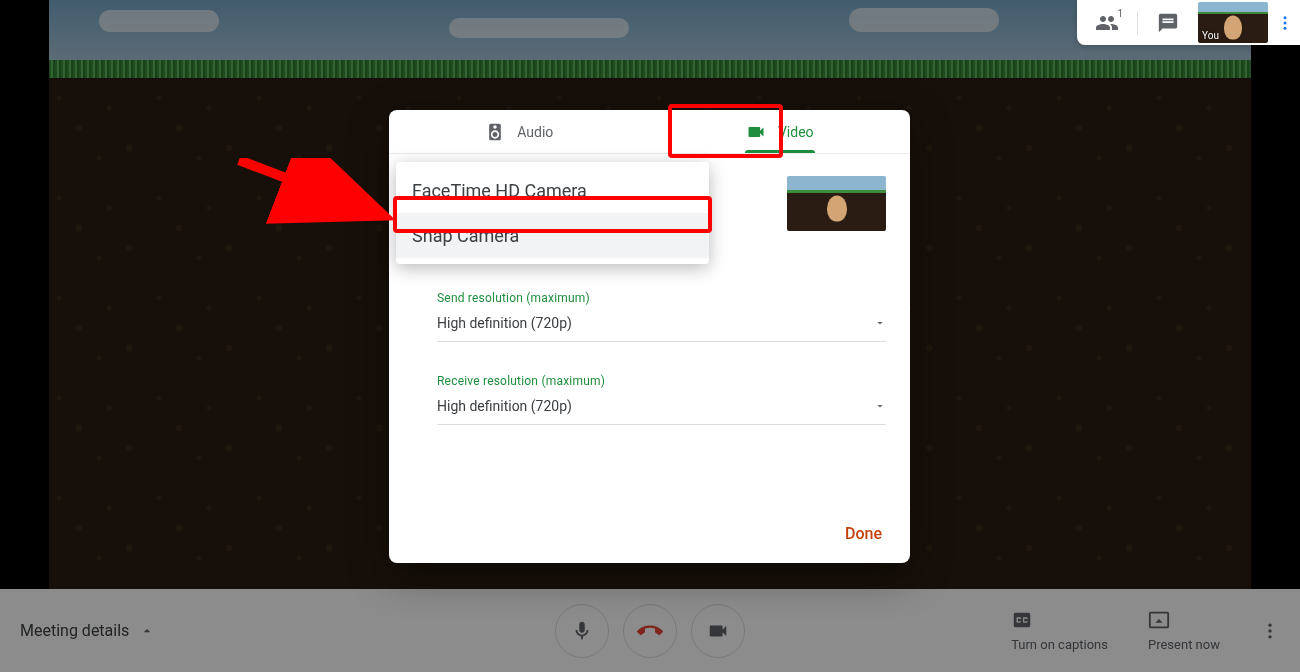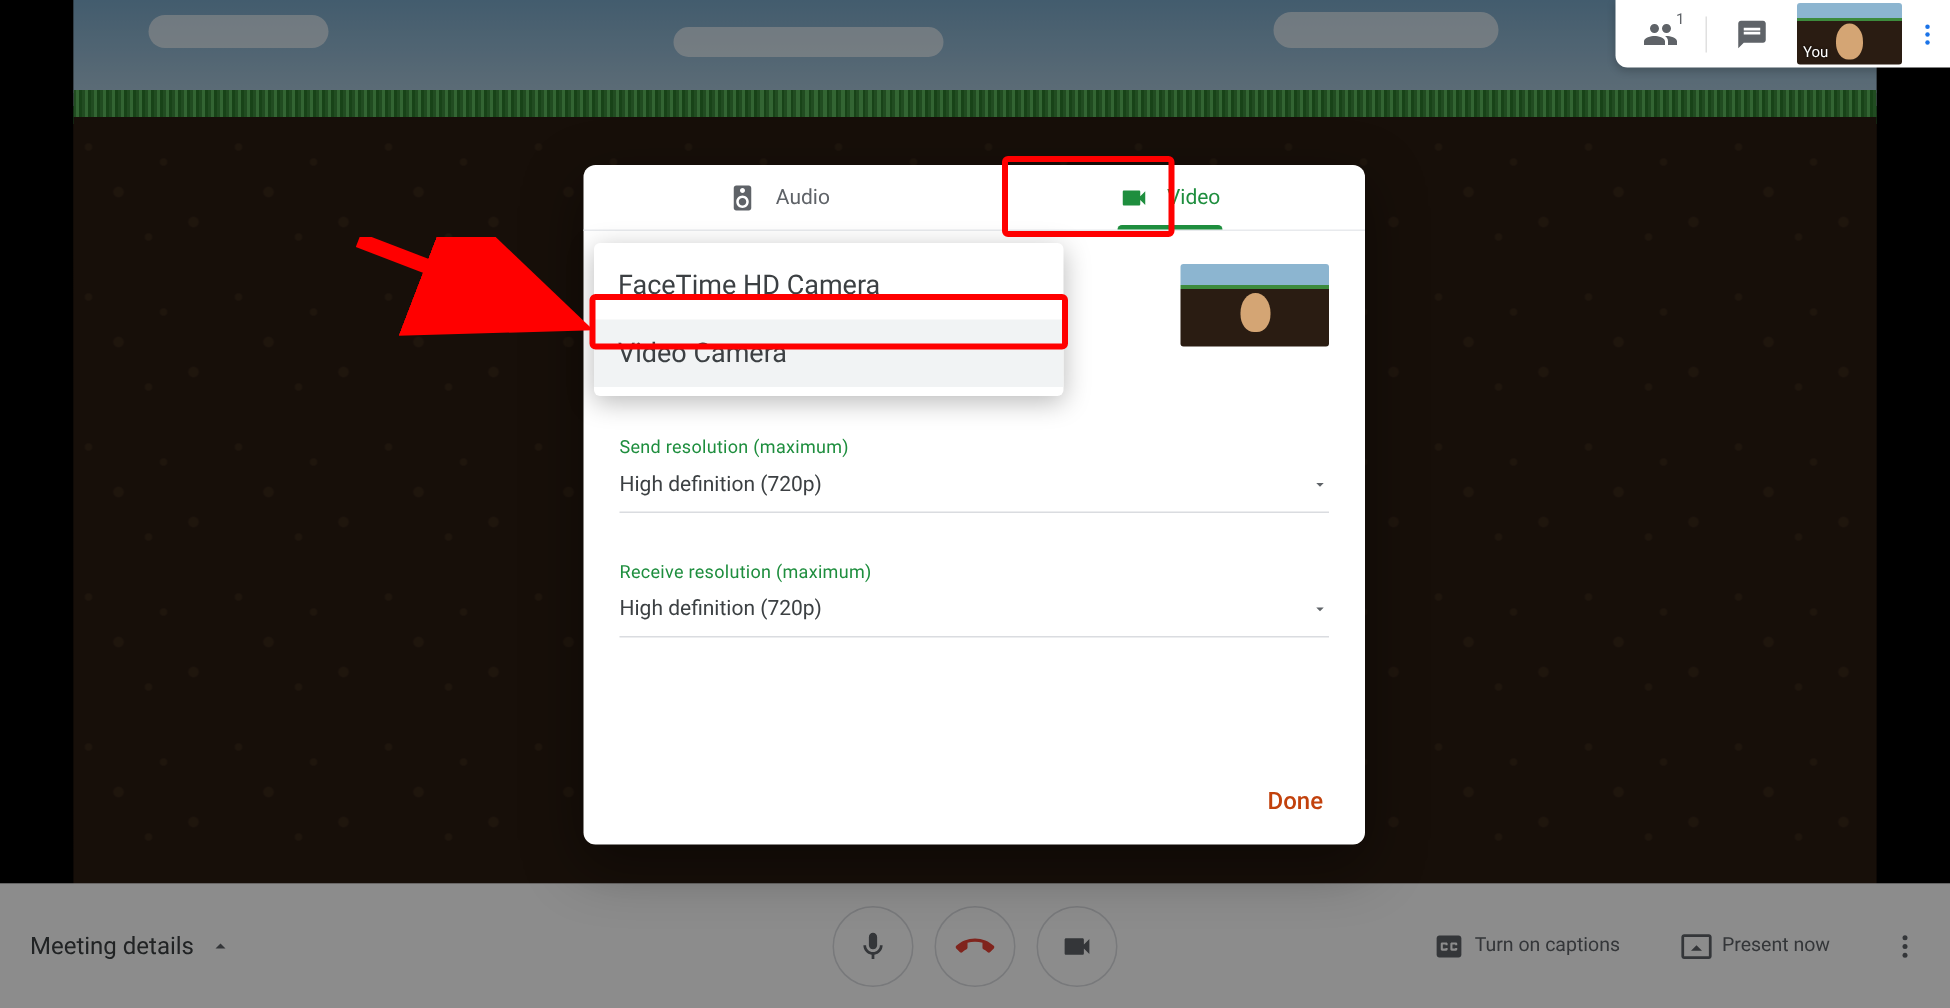--- a/index.html
+++ b/index.html
@@ -88,21 +88,21 @@
     display:flex; gap:14px; align-items:center;
   }
   .circle-btn {
     width:54px; height:54px; border-radius:50%; border:1px solid #dadce0;
     display:flex; align-items:center; justify-content:center; background:#fff;
   }
   .right-controls {
     display:flex; align-items:center; gap:40px; color:#5f6368;
   }
   .ctrl {
-    display:flex; flex-direction:row; align-items:center; gap:6px; font-size:13px;
+    display:flex; flex-direction:column; align-items:flex-start; gap:6px; font-size:13px;
   }
   .kebab { color:#5f6368; }
   .bottom-bar { position:absolute; }
   .bottom-dim {
     position:absolute; left:0; right:0; bottom:0; height:83px; background:rgba(0,0,0,0.45);
   }
 
   
   .modal {
     position:absolute; left:389px; top:110px; width:521px; height:453px;
@@ -114,21 +114,21 @@
   }
   .tab {
     flex:1; display:flex; align-items:center; justify-content:center; gap:12px;
     color:#5f6368; font-size:14px; position:relative;
   }
   .tab.active { color:#1e8e3e; }
   .tab.active::after {
     content:''; position:absolute; bottom:0; left:50%; transform:translateX(-50%);
     width:70px; height:3px; background:#1e8e3e; border-radius:3px 3px 0 0;
   }
-  .modal-body { padding: 22px 24px 0 24px; flex:1; position:relative; }
+  .modal-body { padding: 22px 24px 0 24px; flex:1; position:relative;margin-left:24px; }
 
   .field-row { display:flex; justify-content:space-between; align-items:flex-start; gap:20px; }
   .preview {
     width:99px; height:55px;
     background: linear-gradient(to bottom, #8cb5d0 0 25%, #3d8b3d 25% 30%, #2a1c12 30% 100%);
     border-radius:2px; position:relative; flex-shrink:0;
   }
   .preview .potato {
     position:absolute; left:50%; top:40%; transform:translate(-50%,-10%);
     width:20px; height:26px; background:#d4a574; border-radius:50% 50% 45% 45%;
@@ -306,21 +306,21 @@
       </div>
     </div>
   </div>
   <div class="footer">
     <button class="done-btn">Done</button>
   </div>
 </div>
 
 <div class="dropdown">
   <div class="dd-item">FaceTime HD Camera</div>
-  <div class="dd-item hover">Video Camera</div>
+  <div class="dd-item hover">Snap Camera</div>
 </div>
 
 <div class="anno-box" style="left:668px; top:104px; width:115px; height:54px;"></div>
 <div class="anno-box" style="left:393px; top:196px; width:319px; height:37px;"></div>
 <svg class="arrow" style="left:237px; top:158px;" width="160" height="70" viewBox="0 0 160 70">
   <defs>
       <marker id="ah" markerWidth="12" markerHeight="12" refX="10" refY="5" orient="auto">
         <path d="M0,0 L12,5 L0,10 Z" fill="#ff0000"></path>
       </marker>
     </defs>

